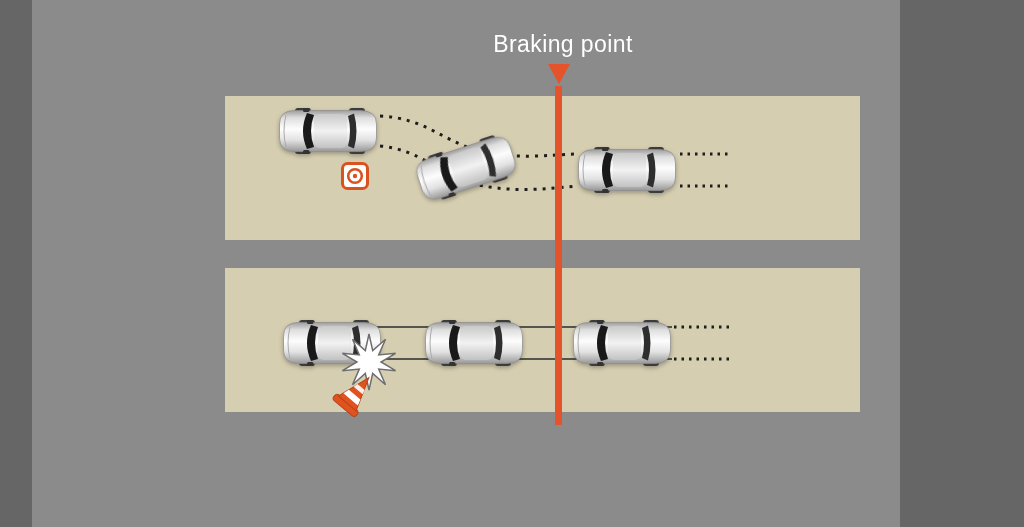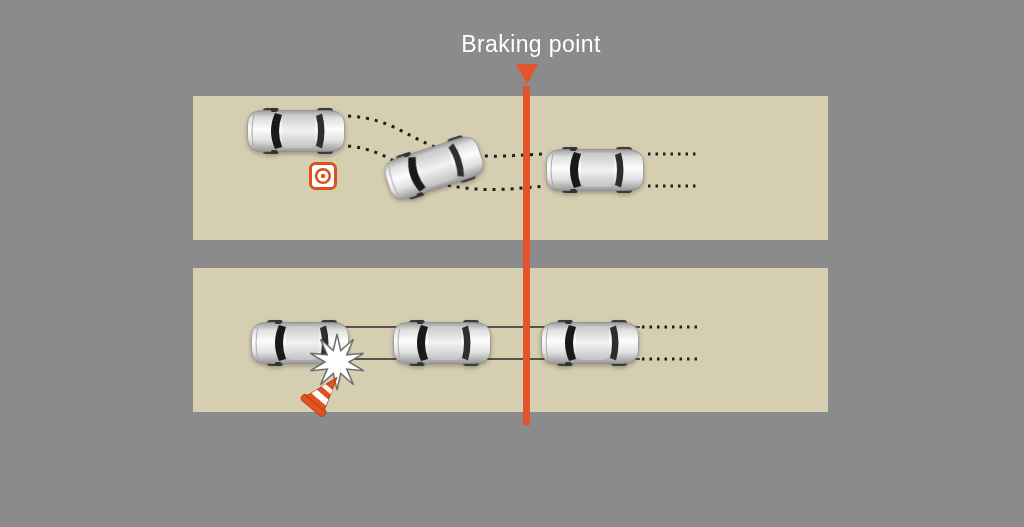--- a/index.html
+++ b/index.html
@@ -1,19 +1,20 @@
 <!DOCTYPE html>
 <html style="--background: #8b8b8b; --road: #d6ceb1; --accent: #e5532a; --trail: #1d1d1d;"><head>
 <meta charset="utf-8">
 <style>
   html,body{margin:0;padding:0;background:#666;}
   .stage{
-    position:relative;width:1024px;height:527px;overflow:hidden;
+    position:relative;width:868px;height:527px;overflow:hidden;
     background:var(--background,#8b8b8b);
     font-family:"Liberation Sans",sans-serif;
+    margin-left:32px;
   }
   .road{position:absolute;left:193px;width:635px;height:144px;background:var(--road,#d6ceb1);z-index:1;}
   #road-top{top:96px;}
   #road-bottom{top:268px;}
   .title{
     position:absolute;left:411px;top:31px;width:240px;text-align:center;
     color:#ffffff;font-size:23px;font-weight:500;letter-spacing:.4px;z-index:7;
   }
   .bp-arrow{
     position:absolute;left:516px;top:64px;width:0;height:0;z-index:6;

